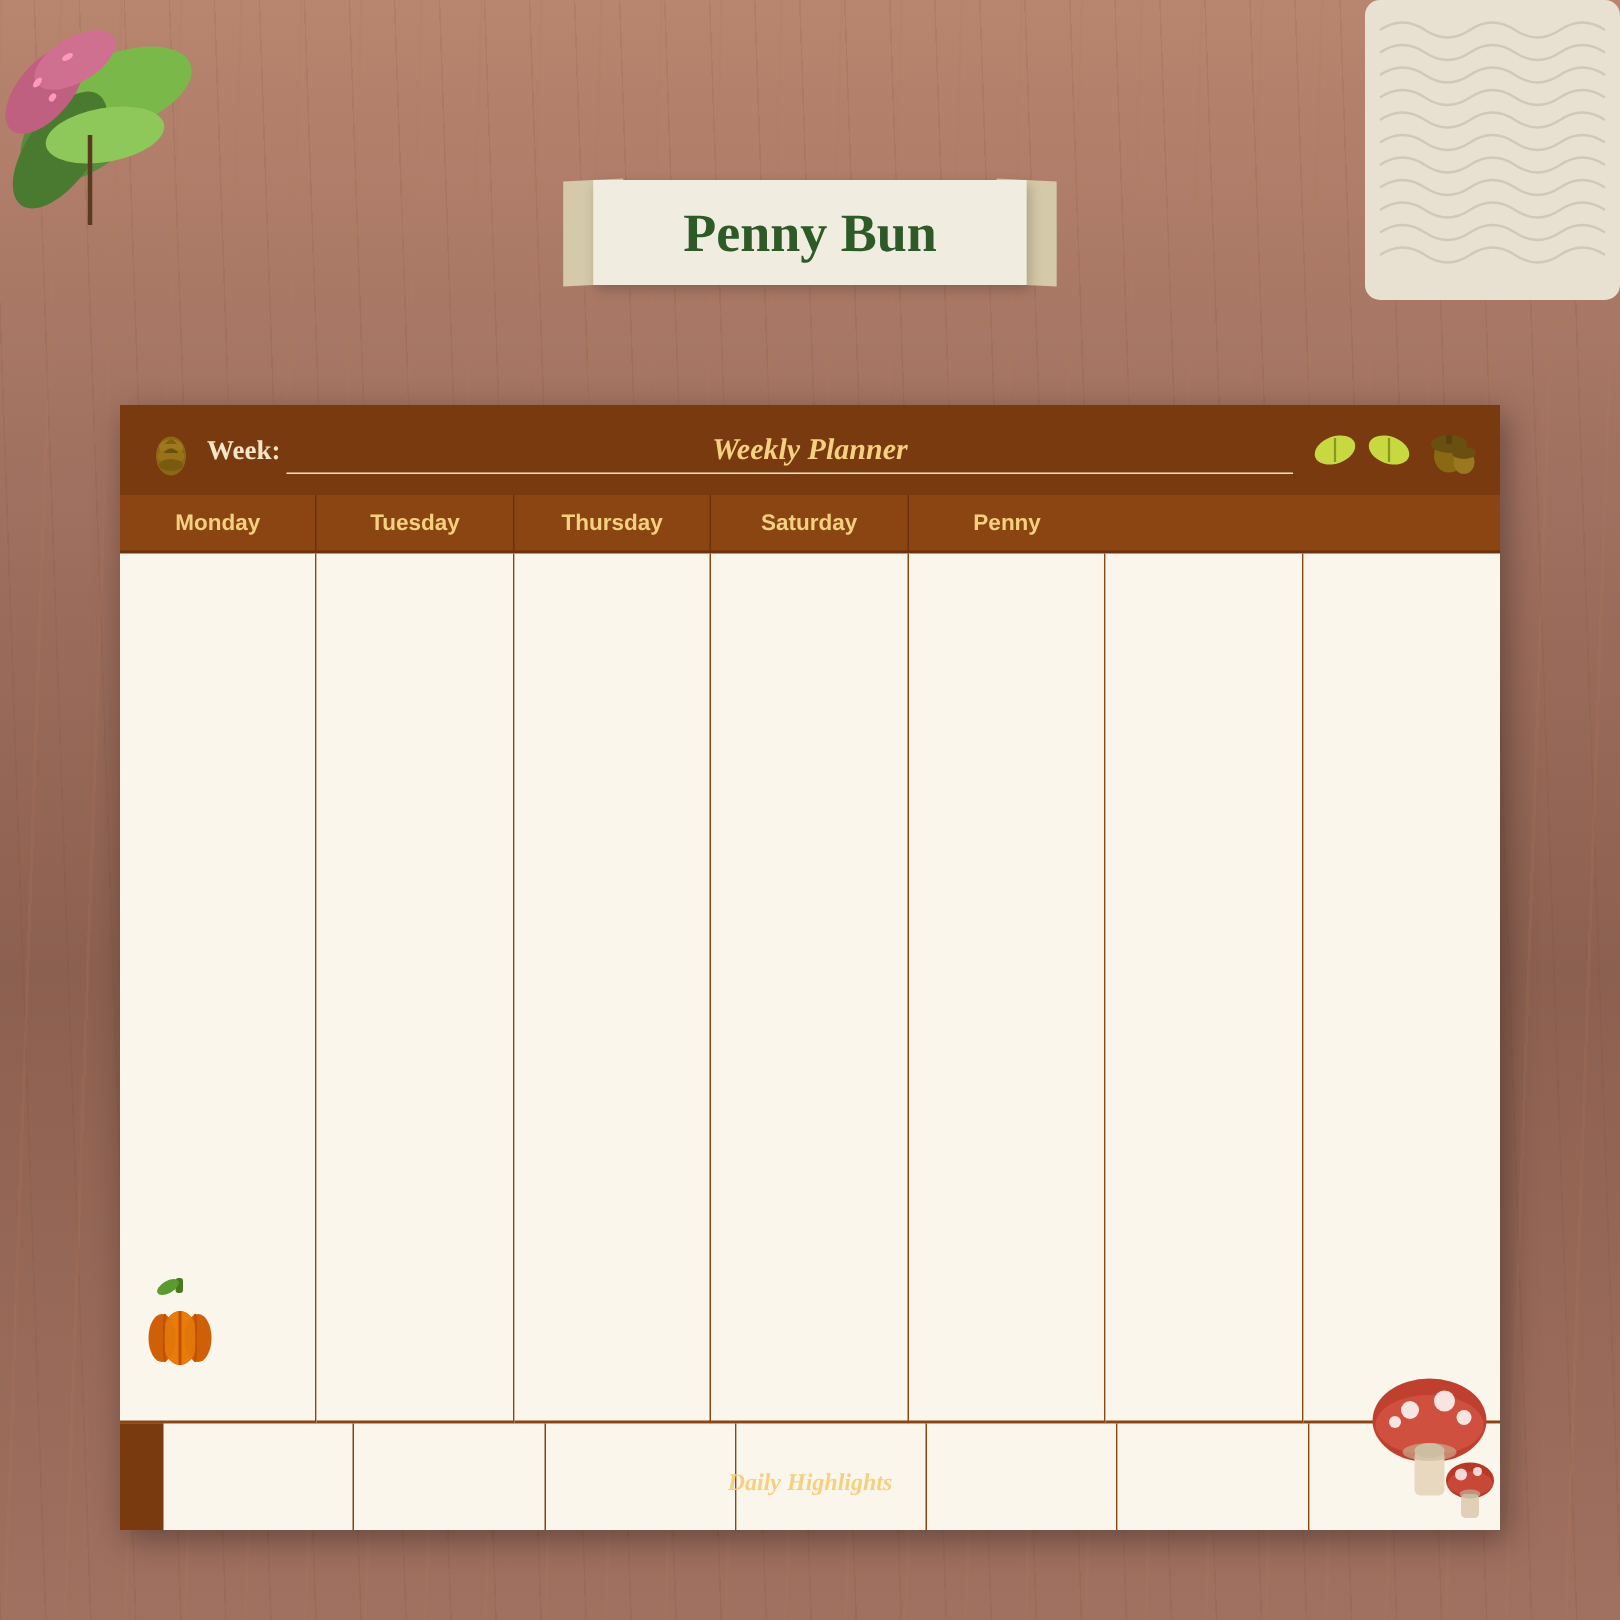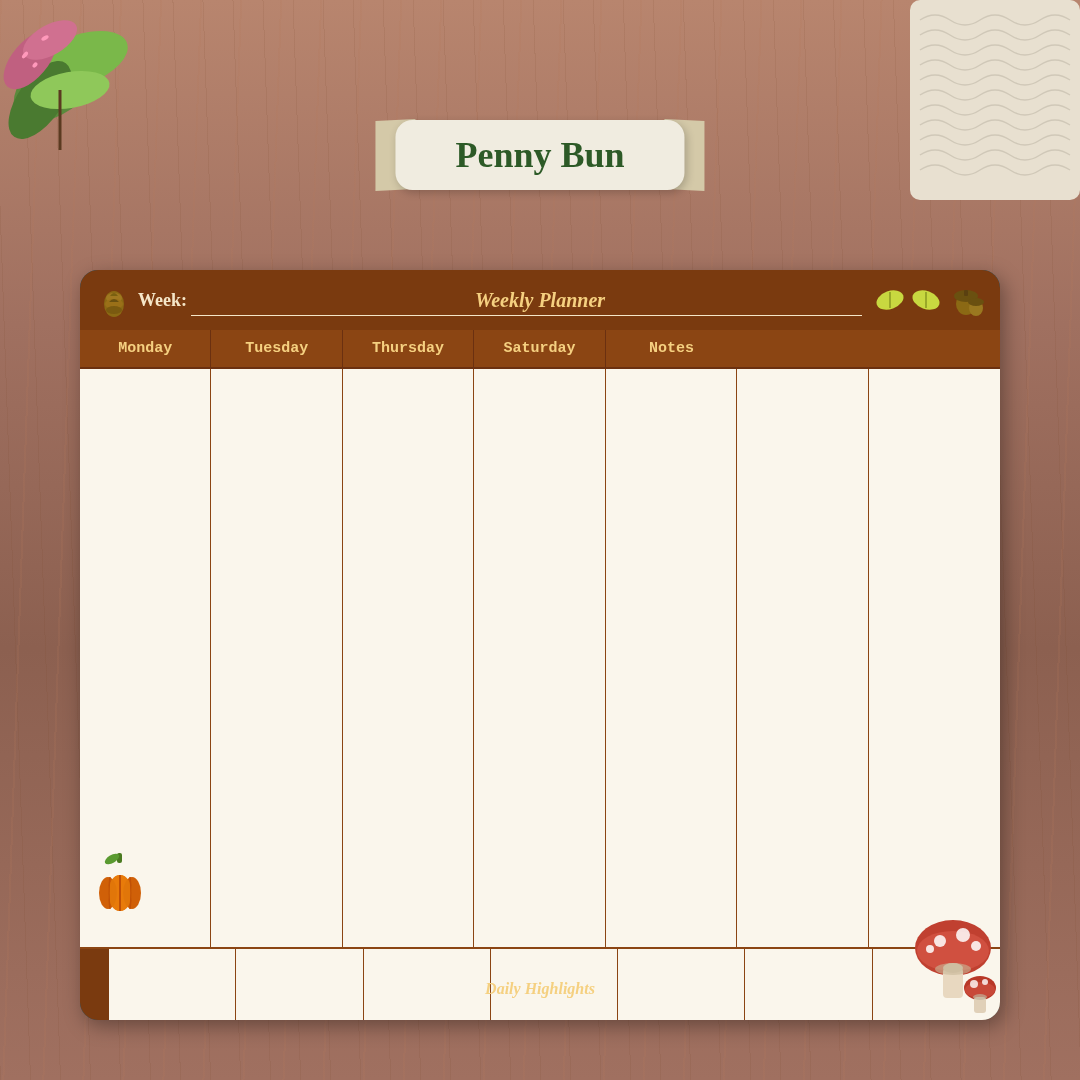--- a/index.html
+++ b/index.html
@@ -41,21 +41,20 @@
       display: flex;
       align-items: center;
       justify-content: center;
     }
 
     .title-banner-bg {
       background: #f0ece0;
       padding: 14px 60px;
       position: relative;
       box-shadow: 2px 3px 8px rgba(0,0,0,0.2);
-      border-radius: 17px;
     }
 
     .title-banner-bg::before,
     .title-banner-bg::after {
       content: '';
       position: absolute;
       top: 50%;
       transform: translateY(-50%);
       width: 40px;
       height: 100%;
@@ -74,21 +73,21 @@
     }
 
     
     .planner-card {
       position: absolute;
       top: 270px;
       left: 80px;
       right: 80px;
       bottom: 60px;
       background: #0369a1;
-      border-radius: 18px;
+      border-radius: 0;
       box-shadow: 4px 6px 20px rgba(0,0,0,0.35);
       z-index: 15;
       padding: 0;
       overflow: hidden;
     }
 
     
     .planner-header {
       background: #7a3a0f;
       display: flex;
@@ -133,21 +132,21 @@
       background: #8B4513;
       border-bottom: 2px solid #6b3010;
     }
 
     .day-header {
       text-align: center;
       padding: 10px 5px;
       font-size: 15px;
       font-weight: bold;
       color: #f5d080;
-      font-family: Liberation Mono, monospace;
+      font-family: Liberation Sans, sans-serif;
       border-right: 1px solid #6b3010;
     }
 
     .day-header:last-child { border-right: none; }
 
     
     .planner-main-grid {
       display: grid;
       grid-template-columns: repeat(7, 1fr);
       height: calc(100% - 170px);
@@ -314,21 +313,21 @@
       <ellipse cx="28" cy="26" rx="7" ry="8" fill="#9a7820"></ellipse>
       <ellipse cx="28" cy="20" rx="8" ry="4" fill="#6a5010"></ellipse>
     </svg>
   </div>
 
   <div class="days-header">
     <div class="day-header">Monday</div>
     <div class="day-header">Tuesday</div>
     <div class="day-header">Thursday</div>
     <div class="day-header">Saturday</div>
-    <div class="day-header">Notes</div>
+    <div class="day-header">Penny</div>
   </div>
 
   <div class="planner-main-grid">
     <div class="day-cell"></div>
     <div class="day-cell"></div>
     <div class="day-cell"></div>
     <div class="day-cell"></div>
     <div class="day-cell"></div>
     <div class="day-cell"></div>
     <div class="day-cell"></div>

